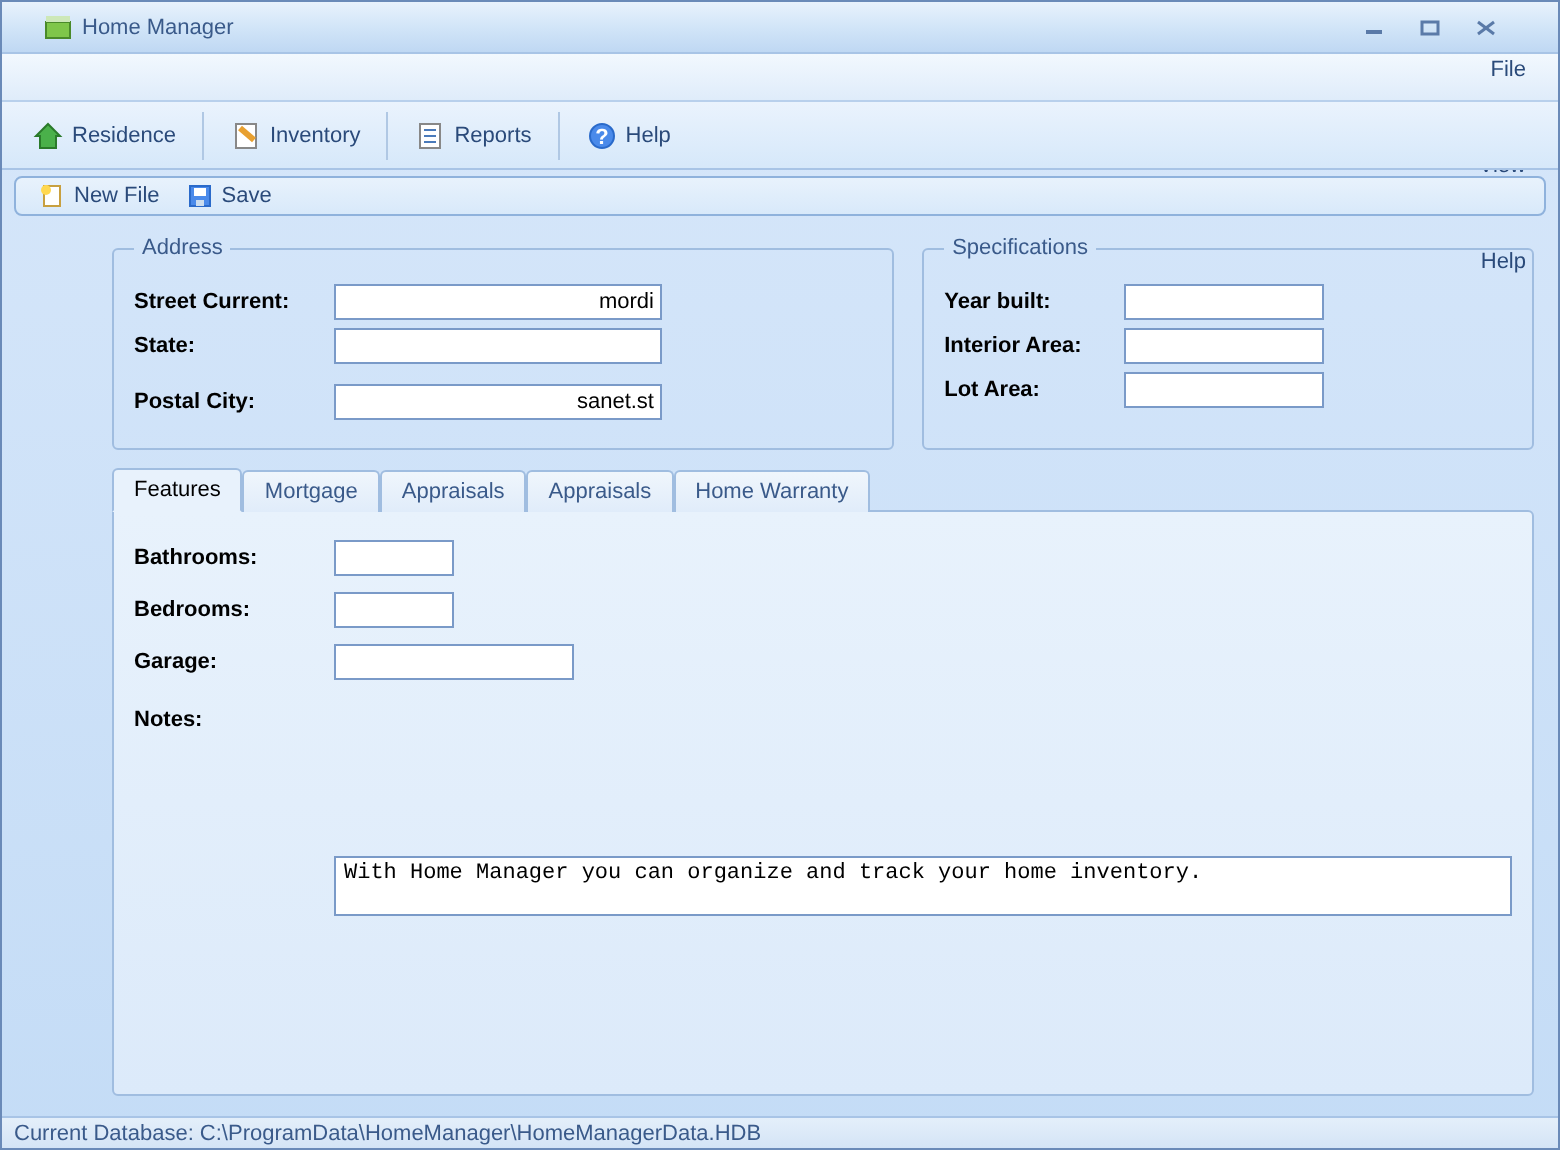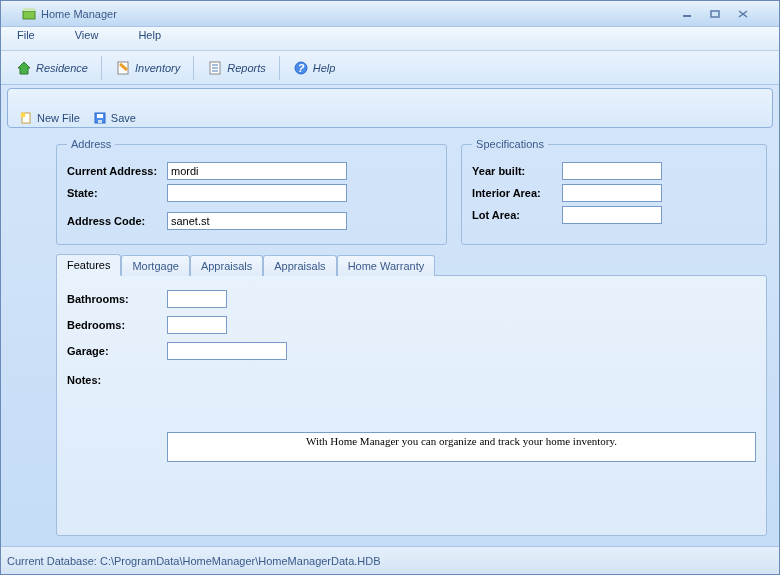--- a/index.html
+++ b/index.html
@@ -3,49 +3,49 @@
 <meta charset="utf-8">
 <style>
   * { box-sizing: border-box; margin: 0; padding: 0; font-family: Tahoma, Arial, sans-serif; font-size: 11px; }
   body { background: #e8f0fb; width: 780px; height: 575px; overflow: hidden; }
   .window { width: 780px; height: 575px; background: linear-gradient(to bottom, #d7e7fa 0%, #c4dcf6 100%); border: 1px solid #6a8ab8; display: flex; flex-direction: column; }
   .titlebar { height: 26px; background: linear-gradient(to bottom, #e8f2fc 0%, #d2e5f8 50%, #bfd8f3 100%); display: flex; align-items: center; padding: 0 20px; border-bottom: 1px solid #a8c4e6; }
   .titlebar-icon { width: 16px; height: 16px; margin-right: 4px; }
   .titlebar-text { color: #3a5a8a; flex: 1; }
   .win-controls { display: flex; gap: 8px; padding-right: 6px; }
   .win-btn { width: 20px; height: 14px; display: flex; align-items: center; justify-content: center; cursor: pointer; color: #5a7aa8; font-weight: bold; }
-  .menubar { height: 24px; background: linear-gradient(to bottom, #f2f8fe 0%, #dfecfa 100%); display: flex; align-items: flex-start; padding: 0 12px; gap: 32px; border-bottom: 1px solid #b8d0ec; }
+  .menubar { height: 24px; background: linear-gradient(to bottom, #f2f8fe 0%, #dfecfa 100%); display: flex; align-items: flex-end; padding: 0 12px; gap: 32px; border-bottom: 1px solid #b8d0ec; flex-direction: column; }
   .menu-item { color: #2a4a7a; cursor: pointer; padding: 2px 4px; }
   .toolbar { height: 34px; background: linear-gradient(to bottom, #eaf3fd 0%, #d6e8fa 100%); display: flex; align-items: center; padding: 0 6px; border-bottom: 1px solid #a8c4e6; gap: 2px; }
-  .tool-btn { display: flex; align-items: center; gap: 4px; padding: 3px 8px; border: 1px solid transparent; border-radius: 3px; cursor: pointer; color: #2a4a7a; font-style: italic; }
+  .tool-btn { display: flex; align-items: center; gap: 4px; padding: 3px 8px; border: 1px solid transparent; border-radius: 3px; cursor: pointer; color: #2a4a7a; }
   .tool-sep { width: 1px; height: 24px; background: #b0c8e4; margin: 0 2px; }
   .tool-icon { width: 16px; height: 16px; display: flex; align-items: center; justify-content: center; }
-  .subtoolbar { height: 40px; background: linear-gradient(to bottom, #e8f2fc 0%, #d8e9fa 100%); display: flex; align-items: flex-end; padding: 0 6px; border: 1px solid #8fb2dc; border-radius: 4px; margin: 3px 6px 0 6px; gap: 4px; }
+  .subtoolbar { height: 20px; background: linear-gradient(to bottom, #e8f2fc 0%, #d8e9fa 100%); display: flex; align-items: center; padding: 0 6px; border: 1px solid #8fb2dc; border-radius: 4px; margin: 3px 6px 0 6px; gap: 4px; }
   .sub-btn { display: flex; align-items: center; gap: 3px; padding: 1px 4px; cursor: pointer; color: #2a4a7a; }
   .content { flex: 1; padding: 10px 12px; display: flex; flex-direction: column; gap: 8px; overflow: hidden; margin-left: 43px; }
   .top-panels { display: flex; gap: 14px; }
   fieldset { border: 1px solid #a0bde0; border-radius: 3px; padding: 8px 10px 10px 10px; background: transparent; }
   legend { color: #3a5a8a; padding: 0 4px; font-size: 11px; }
   .address-fs { flex: 1.3; }
   .specs-fs { flex: 1; }
   .form-row { display: flex; align-items: center; margin: 4px 0; }
   .form-label { width: 100px; color: #000; font-weight: bold; font-size: 11px; }
   .specs-fs .form-label { width: 90px; }
   .form-input { border: 1px solid #7a9ac8; padding: 1px 3px; height: 18px; font-size: 11px; background: #fff; }
-  .address-fs .form-input { width: 180px; }
+  .address-fs .form-input { width: 164px; text-align: right; }
   .specs-fs .form-input { width: 100px; }
   .tabpanel { flex: 1; display: flex; flex-direction: column; min-height: 0; }
   .tabs { display: flex; align-items: flex-end; position: relative; z-index: 2; }
   .tab { padding: 4px 10px; border: 1px solid #a0bde0; border-bottom: none; background: linear-gradient(to bottom, #f0f6fc, #e0ecfa); color: #3a5a8a; cursor: pointer; margin-right: 0px; border-radius: 3px 3px 0 0; position: relative; top: 1px; }
   .tab.active { background: #e8f2fc; border-bottom: 1px solid #e8f2fc; color: #000; z-index: 3; }
   .tab-content { flex: 1; border: 1px solid #a0bde0; background: linear-gradient(to bottom, #e8f2fc, #dceafa); padding: 10px; border-radius: 0 3px 3px 3px; display: flex; flex-direction: column; min-height: 0; }
   .notes-row { flex: 1; display: flex; min-height: 0; }
   .notes-row .form-label { align-self: flex-start; padding-top: 2px; }
-  .notes-area { flex: 1; border: 1px solid #7a9ac8; background: #fff; padding: 2px 4px; resize: none; font-family: Liberation Serif, serif; font-size: 11px; overflow-y: scroll; text-align: center; }
-  .statusbar { height: 28px; background: linear-gradient(to bottom, #e4effa, #d4e4f6); border-top: 1px solid #a8c4e6; display: flex; align-items: center; padding: 0 6px; color: #3a5a8a; font-size: 11px; }
+  .notes-area { flex: 1; border: 1px solid #7a9ac8; background: #fff; padding: 2px 4px; resize: none; font-family: Liberation Mono, monospace; font-size: 11px; overflow-y: scroll; }
+  .statusbar { height: 16px; background: linear-gradient(to bottom, #e4effa, #d4e4f6); border-top: 1px solid #a8c4e6; display: flex; align-items: center; padding: 0 6px; color: #3a5a8a; font-size: 11px; }
   .feat-input { width: 60px; }
   .garage-input { width: 120px; }
 </style>
 </head>
 <body>
 
 <div class="window">
   <div class="titlebar">
     <span class="titlebar-icon">
       <svg width="16" height="16">
@@ -143,29 +143,29 @@
         </span>
       <span>Save</span>
     </div>
   </div>
 
   <div class="content">
     <div class="top-panels">
       <fieldset class="address-fs">
         <legend>Address</legend>
         <div class="form-row">
-            <span class="form-label">Current Address:</span>
+            <span class="form-label">Street Current:</span>
             <input class="form-input" value="mordi" style="">
           </div>
         <div class="form-row">
             <span class="form-label">State:</span>
             <input class="form-input" value="" style="">
           </div>
         <div class="form-row" style="margin-top:10px">
-            <span class="form-label">Address Code:</span>
+            <span class="form-label">Postal City:</span>
             <input class="form-input" value="sanet.st" style="">
           </div>
       </fieldset>
       <fieldset class="specs-fs">
         <legend>Specifications</legend>
         <div class="form-row">
             <span class="form-label">Year built:</span>
             <input class="form-input" value="" style="">
           </div>
         <div class="form-row">

